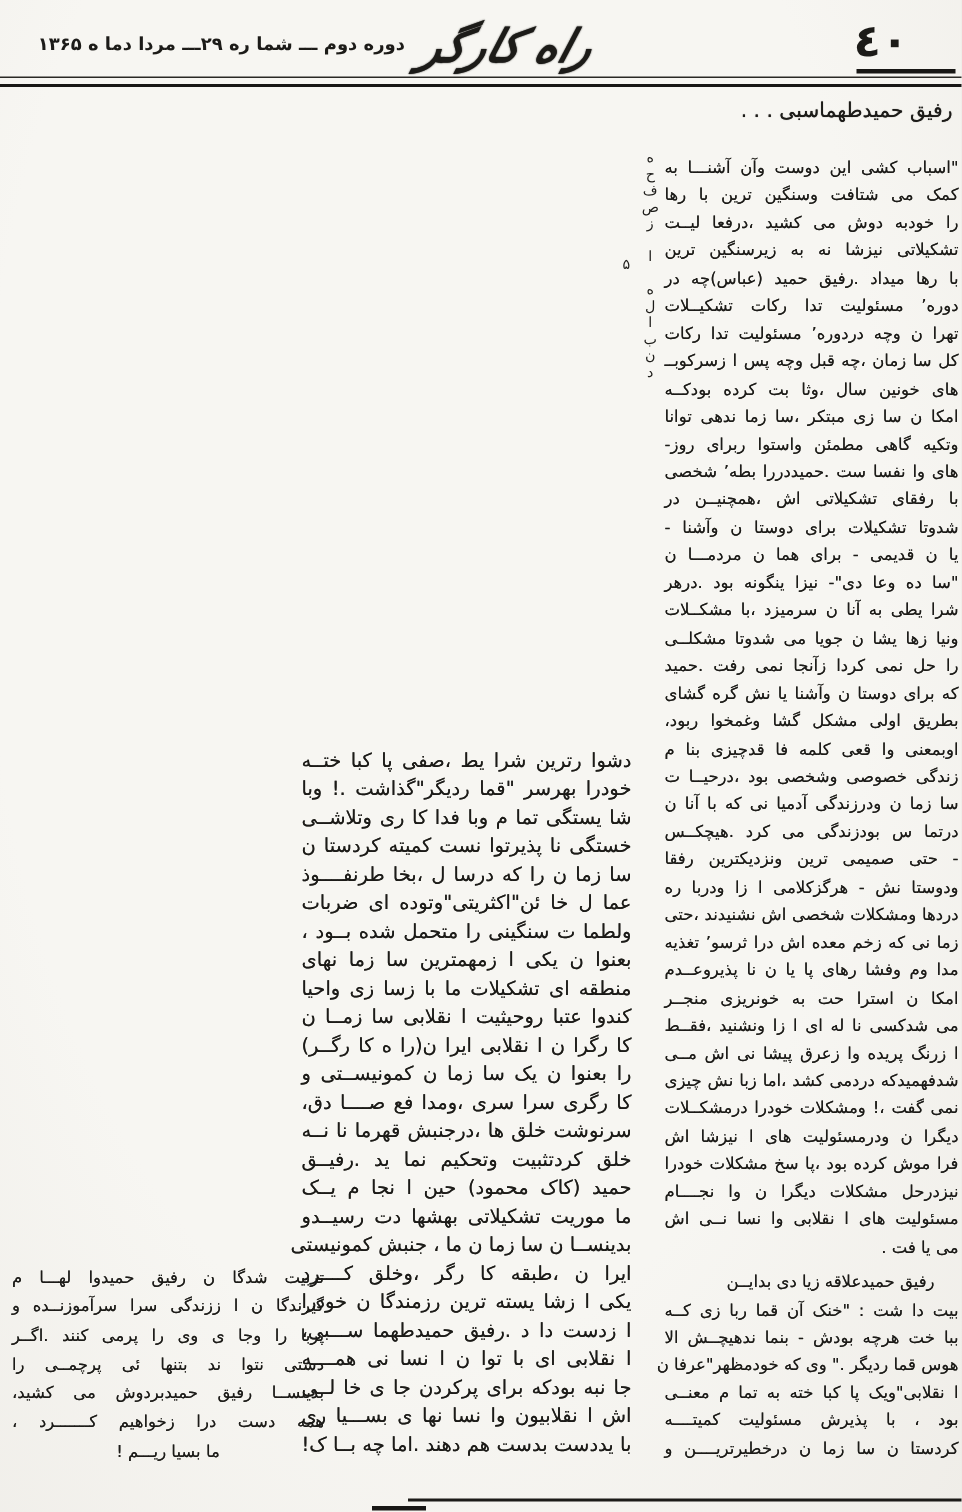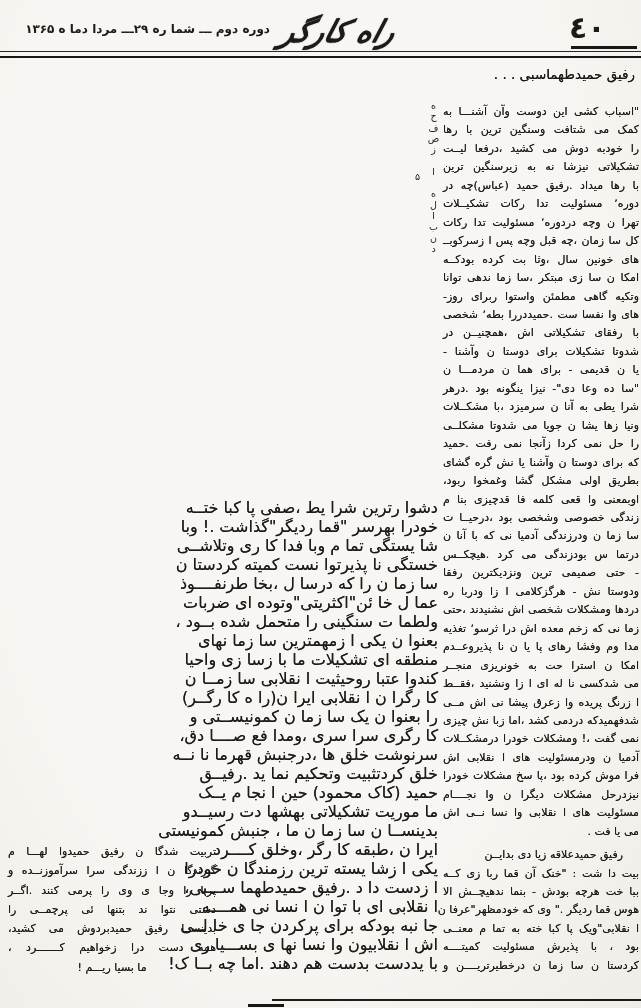--- a/index.html
+++ b/index.html
@@ -40,21 +40,21 @@
     font-size:13.5px;font-weight:normal;text-align:right;
     text-shadow:0 0 .5px #1c1b18;
   }
   .continuation-note{
     position:absolute;top:94px;left:425px;width:16px;height:165px;
     writing-mode:vertical-rl;text-orientation:upright;
     font-size:9.5px;letter-spacing:1px;line-height:16px;text-align:center;
   }
   .col{position:absolute;font-size:11px;}
   .col-right{top:103px;right:2px;width:196px;}
-  .col-middle{top:498px;right:203px;width:220px;font-size:16px;}
+  .col-middle{top:498px;right:220px;width:220px;font-size:13px;}
   .col-bottomleft{top:842px;left:8px;width:208px;}
   .bline{
     direction:rtl;text-align:justify;text-align-last:justify;
     line-height:18.45px;white-space:nowrap;
     text-shadow:0 0 .4px rgba(28,27,24,.8);
   }
   .col-middle .bline{line-height:19px;}
   .col-bottomleft .bline{line-height:19.3px;}
   .bline.end{text-align-last:right;}
   .bline.pstart{text-align-last:right;padding-right:16px;margin-top:5px;}
@@ -107,21 +107,21 @@
       <div class="bline">- حتی صمیمی ترین ونزدیکترین رفقا</div>
       <div class="bline">ودوستا نش - هرگزکلامی ا زا ودربا ره</div>
       <div class="bline">دردها ومشکلات شخصی اش نشنیدند ،حتی</div>
       <div class="bline">زما نی که زخم معده اش درا ثرسو٬ تغذیه</div>
       <div class="bline">مدا وم وفشا رهای پا یا ن نا پذیروعــدم</div>
       <div class="bline">امکا ن استرا حت به خونریزی منجــر</div>
       <div class="bline">می شدکسی نا له ای ا زا ونشنید ،فقــط</div>
       <div class="bline">ا زرنگ پریده وا زعرق پیشا نی اش مــی</div>
       <div class="bline">شدفهمیدکه دردمی کشد ،اما زبا نش چیزی</div>
       <div class="bline">نمی گفت ،! ومشکلات خودرا درمشکــلات</div>
-      <div class="bline">آدمیا ن ودرمسئولیت های ا نقلابی اش</div>
+      <div class="bline">دیگرا ن ودرمسئولیت های ا نیزشا اش</div>
       <div class="bline">فرا موش کرده بود ،پا سخ مشکلات خودرا</div>
       <div class="bline">نیزدرحل مشکلات دیگرا ن وا نجــــام</div>
       <div class="bline">مسئولیت های ا نقلابی وا نسا نــی اش</div>
       <div class="bline end">می یا فت .</div>
       <div class="bline pstart">رفیق حمیدعلاقه زیا دی بدایــن</div>
       <div class="bline">بیت دا شت : "خنک آن قما ربا زی کــه</div>
       <div class="bline">ببا خت هرچه بودش - بنما ندهیچــش الا</div>
       <div class="bline">هوس قما ردیگر ." وی که خودمظهر"عرفا ن</div>
       <div class="bline">ا نقلابی"ویک پا کبا خته به تما م معنــی</div>
       <div class="bline">بود ، با پذیرش مسئولیت کمیتــــه</div>

